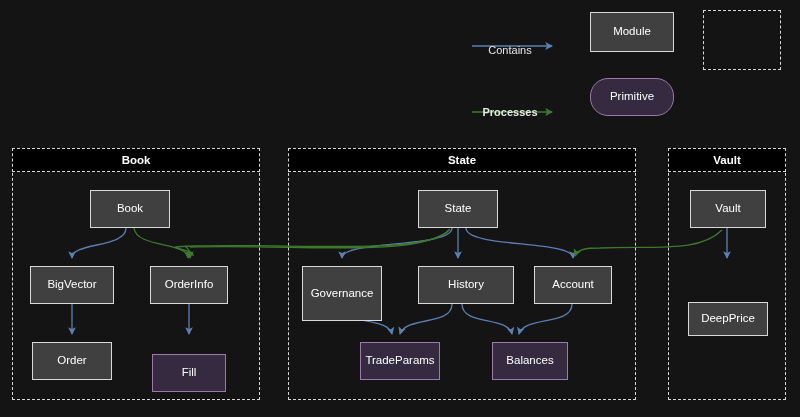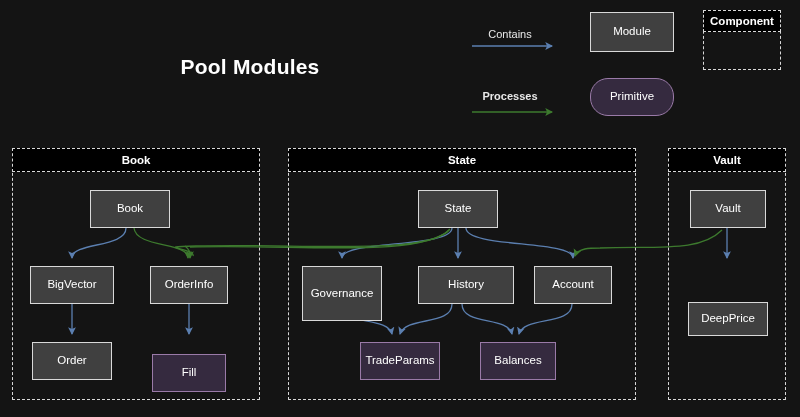--- a/index.html
+++ b/index.html
@@ -37,20 +37,21 @@
     letter-spacing: 0.2px;
   }
 
   
   .legend-label {
     position: absolute;
     color: #e8e8e8;
     font-size: 11px;
     text-align: center;
     width: 110px;
+    margin-top: 16px;
   }
   .legend-contains { left: 455px; top: 28px; }
   .legend-processes { left: 455px; top: 90px; font-weight: bold; }
 
   
   .node {
     position: absolute;
     box-sizing: border-box;
     display: flex;
     align-items: center;
@@ -144,27 +145,25 @@
     <path d="M452,304 C452,326 406,316 400,334" fill="none" stroke="#5b7fb0" stroke-width="1.3" marker-end="url(#arrow-blue)"></path>
     <path d="M462,304 C462,326 508,316 512,334" fill="none" stroke="#5b7fb0" stroke-width="1.3" marker-end="url(#arrow-blue)"></path>
     <path d="M572,304 C572,326 524,316 519,334" fill="none" stroke="#5b7fb0" stroke-width="1.3" marker-end="url(#arrow-blue)"></path>
 
     <path d="M727,228 L727,258" fill="none" stroke="#5b7fb0" stroke-width="1.3" marker-end="url(#arrow-blue)"></path>
 
     <path d="M472,46 L552,46" fill="none" stroke="#5b7fb0" stroke-width="1.3" marker-end="url(#arrow-blue)"></path>
     <path d="M472,112 L552,112" fill="none" stroke="#3d7a2e" stroke-width="1.3" marker-end="url(#arrow-green)"></path>
   </svg>
 
-  <div class="title">Pool Modules</div>
 
   <div class="legend-label legend-contains">Contains</div>
   <div class="legend-label legend-processes">Processes</div>
 
   <div class="legend-comp-body" style="left:703px; top:10px; width:78px; height:60px;"></div>
-  <div class="legend-comp-header" style="left:703px; top:10px; width:78px; height:22px;">Component</div>
 
   <div id="legend-nodes">
       <div class="node module" style="left: 590px; top: 12px; width: 84px; height: 40px;">Module</div>
       <div class="node primitive" style="left: 590px; top: 78px; width: 84px; height: 38px; border-radius: 18px;">Primitive</div>
     </div>
   <div id="clusters">
       <div class="cluster" style="left: 12px; top: 148px; width: 248px; height: 252px;"></div>
       <div class="cluster-header" style="left: 12px; top: 148px; width: 248px; height: 24px;">Book</div>
       <div class="cluster" style="left: 288px; top: 148px; width: 348px; height: 252px;"></div>
       <div class="cluster-header" style="left: 288px; top: 148px; width: 348px; height: 24px;">State</div>
@@ -175,18 +174,18 @@
       <div class="node module" style="left: 90px; top: 190px; width: 80px; height: 38px;">Book</div>
       <div class="node module" style="left: 30px; top: 266px; width: 84px; height: 38px; text-align: right;">BigVector</div>
       <div class="node module" style="left: 150px; top: 266px; width: 78px; height: 38px;">OrderInfo</div>
       <div class="node module" style="left: 32px; top: 342px; width: 80px; height: 38px;">Order</div>
       <div class="node primitive" style="left: 152px; top: 354px; width: 74px; height: 38px;">Fill</div>
       <div class="node module" style="left: 418px; top: 190px; width: 80px; height: 38px;">State</div>
       <div class="node module" style="left: 302px; top: 266px; width: 80px; height: 55px;">Governance</div>
       <div class="node module" style="left: 418px; top: 266px; width: 96px; height: 38px;">History</div>
       <div class="node module" style="left: 534px; top: 266px; width: 78px; height: 38px;">Account</div>
       <div class="node primitive" style="left: 360px; top: 342px; width: 80px; height: 38px;">TradeParams</div>
-      <div class="node primitive" style="left: 480px; top: 342px; width: 76px; height: 38px;">Balances</div>
+      <div class="node primitive" style="left: 492px; top: 342px; width: 76px; height: 38px;">Balances</div>
       <div class="node module" style="left: 690px; top: 190px; width: 76px; height: 38px;">Vault</div>
       <div class="node module" style="left: 688px; top: 266px; width: 80px; height: 34px; margin-top: 36px;">DeepPrice</div>
     </div>
 
 </div>
 
 </body></html>

